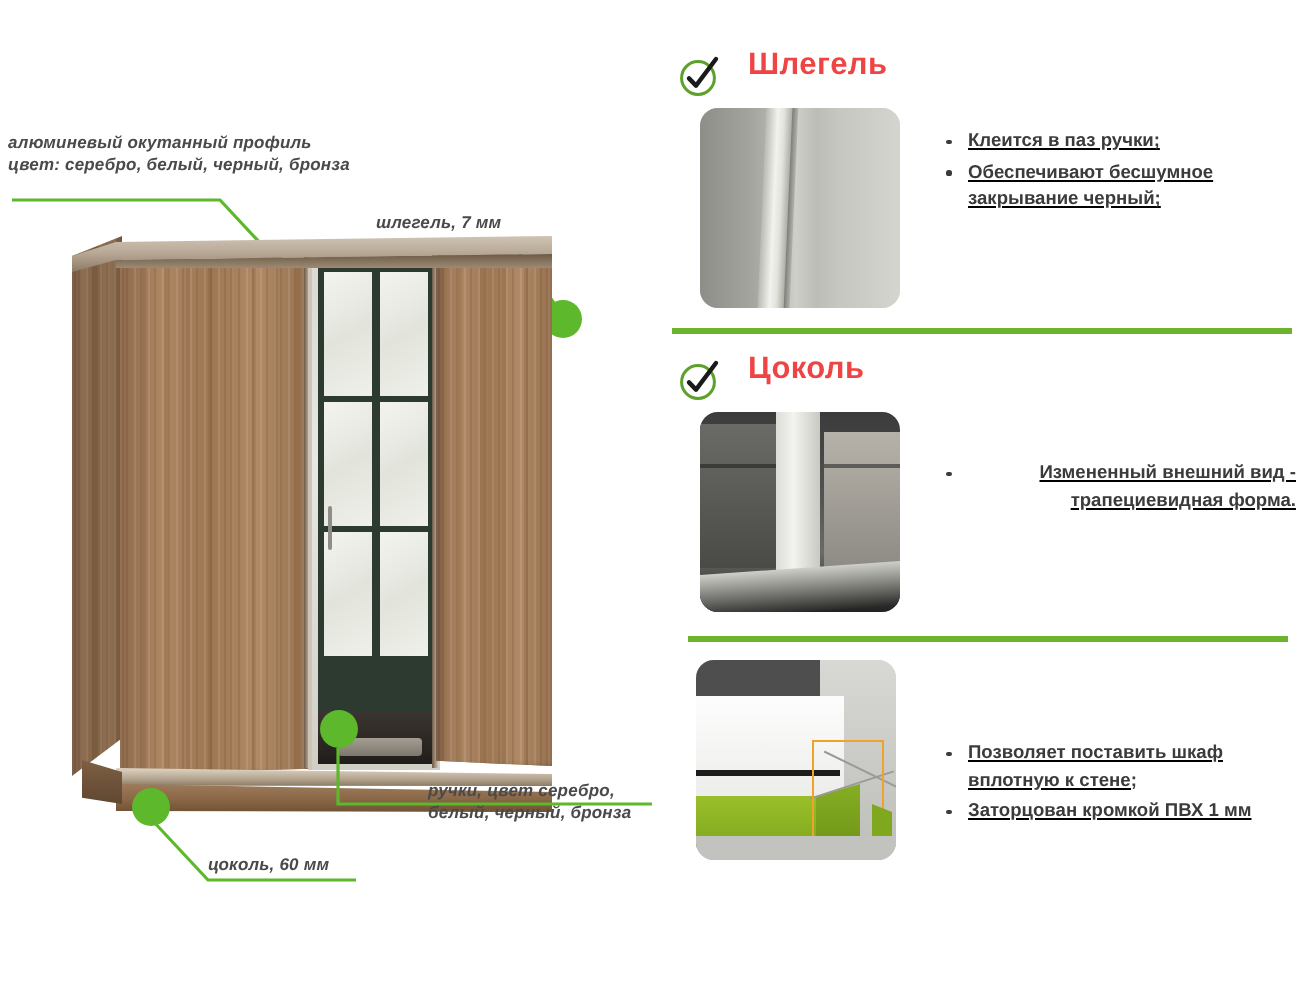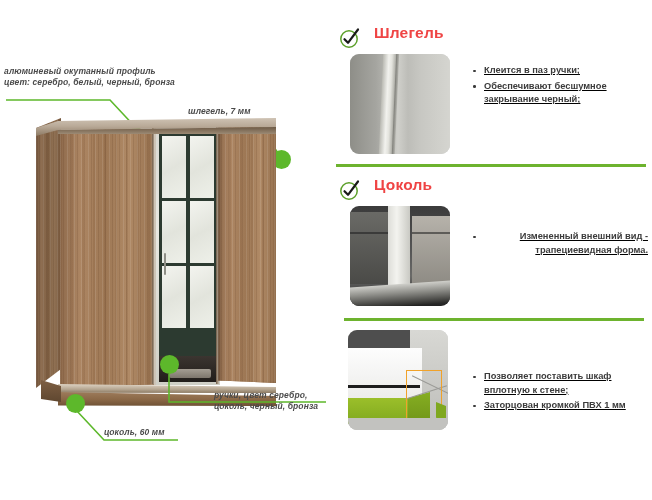--- a/index.html
+++ b/index.html
@@ -253,21 +253,21 @@
       <div id="plinth"></div>
       <div id="foot-left" class="wood"></div>
     </div>
 
     <div class="dot" style="left:160px;top:355px;"></div>
     <svg class="leader" style="left:150px;top:368px;width:180px;height:60px;">
       <polyline points="19,6 19,34 176,34" fill="none" stroke="#5db82b" stroke-width="1.6"></polyline>
     </svg>
     <div class="callout-text" style="left:190px;top:390px;margin-left:24px;">
       <div>ручки, цвет серебро,</div>
-      <div>цоколь, черный, бронза</div>
+      <div>белый, черный, бронза</div>
     </div>
 
     <div class="dot" style="left:66px;top:394px;"></div>
     <svg class="leader" style="left:60px;top:404px;width:160px;height:50px;">
       <polyline points="16,6 44,36 118,36" fill="none" stroke="#5db82b" stroke-width="1.6"></polyline>
     </svg>
     <div class="callout-text" style="left:104px;top:427px;">
       <div>цоколь, 60 мм</div>
     </div>
   </div>

